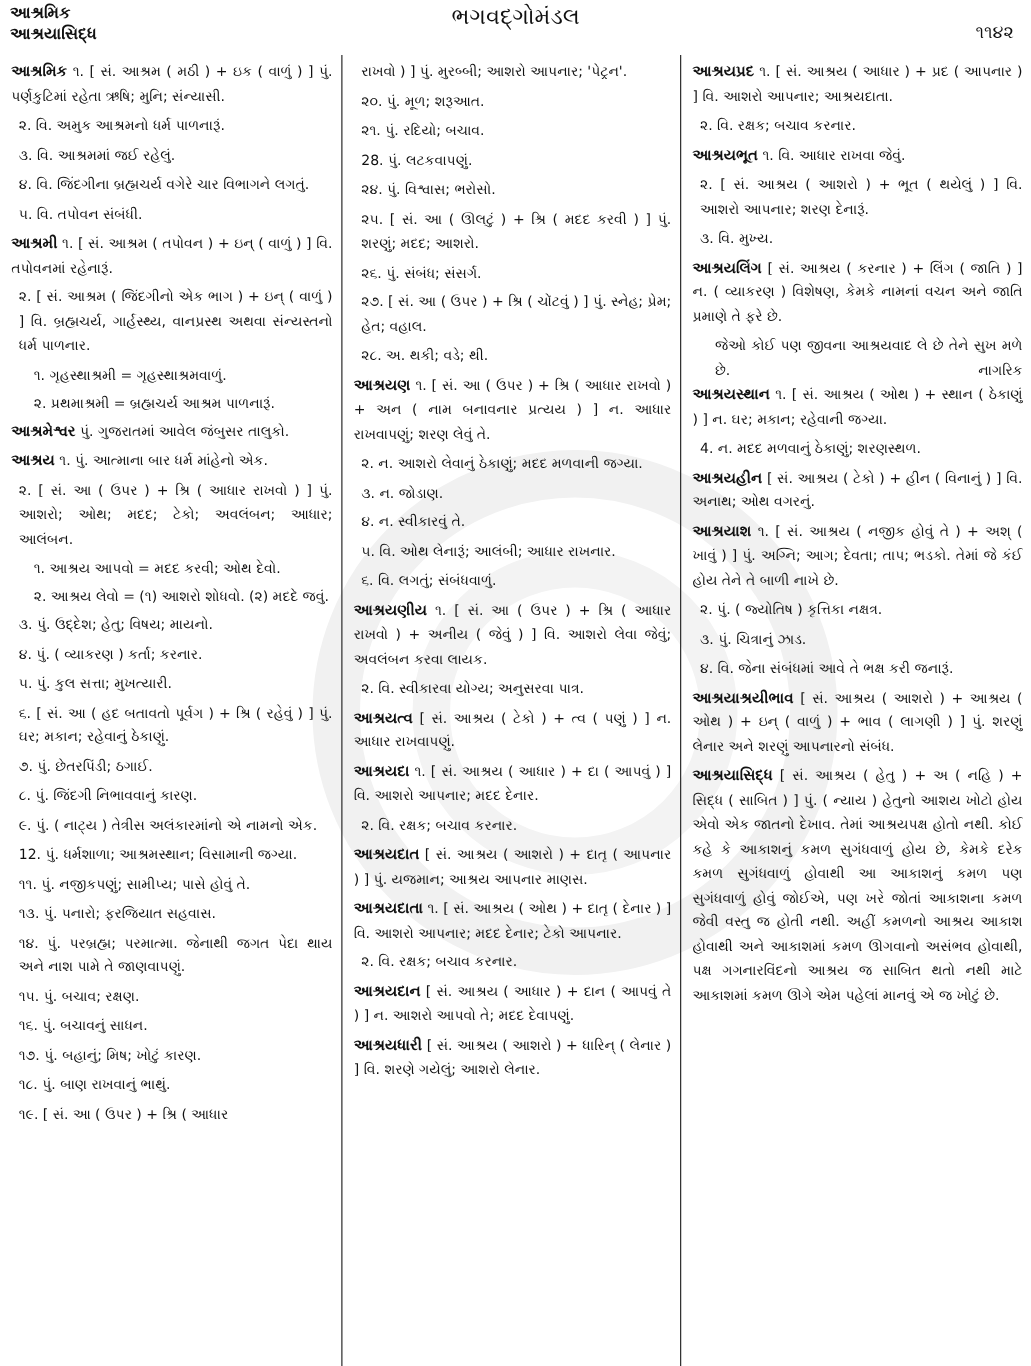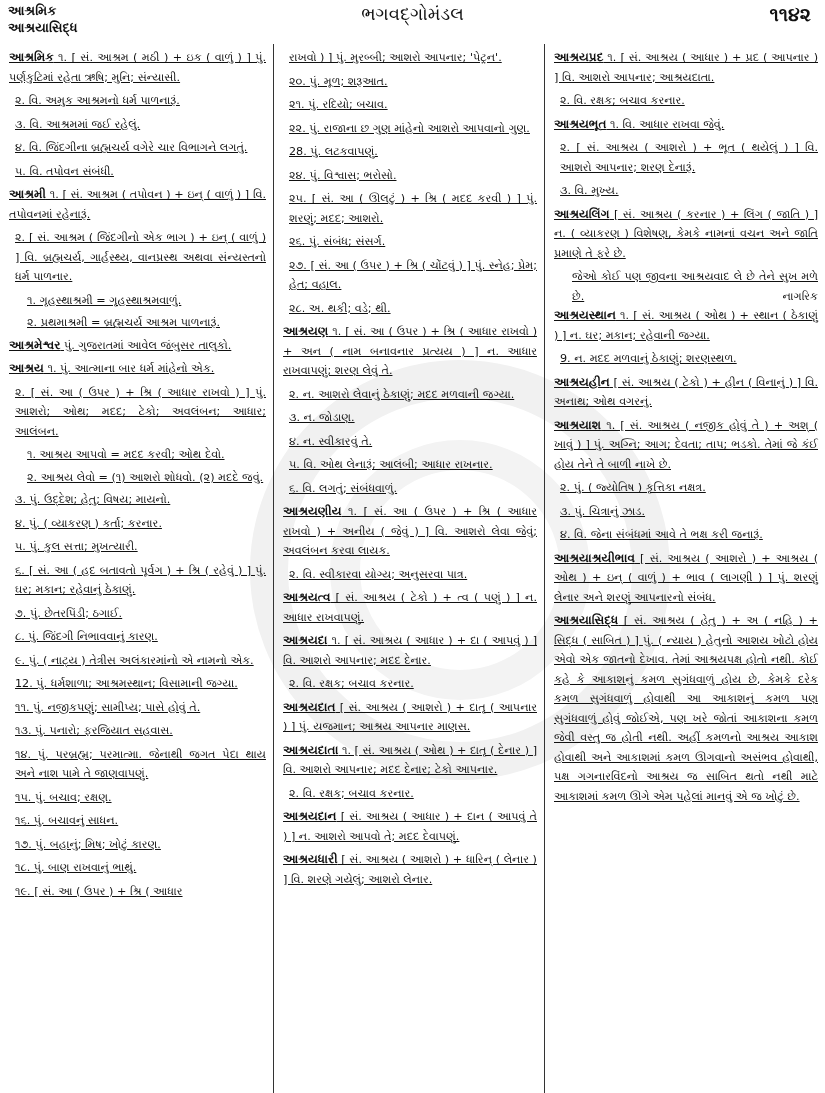--- a/index.html
+++ b/index.html
@@ -6,22 +6,22 @@
   body { width:825px; height:1093px; overflow:hidden; position:relative;
          font-family:"DejaVu Sans", sans-serif; color:#111; }
   .watermark { position:absolute; left:250px; top:360px; width:420px; height:420px;
                border-radius:50%; border:38px solid #f1f1f1; box-sizing:border-box; z-index:0; }
   .watermark2 { position:absolute; left:330px; top:440px; width:260px; height:260px;
                border-radius:50%; border:30px solid #f3f3f3; box-sizing:border-box; z-index:0; }
   .header { position:absolute; left:0; top:0; width:825px; height:44px; z-index:1; }
   .guide-top { position:absolute; left:8px; top:3px; font-size:13px; font-weight:bold; }
   .guide-bottom { position:absolute; left:8px; top:20px; font-size:13px; font-weight:bold; }
   .running-title { position:absolute; left:0; right:0; top:3px; text-align:center; font-size:18px; }
-  .page-num { position:absolute; right:14px; top:3px; font-size:19px; font-weight:bold; }
-  .columns { position:absolute; left:0; top:44px; width:825px; height:1049px; display:flex; z-index:1;text-decoration:underline; }
+  .page-num { position:absolute; right:14px; top:18px; font-size:14px; font-weight:normal; }
+  .columns { position:absolute; left:0; top:44px; width:825px; height:1049px; display:flex; z-index:1; }
   .col { box-sizing:border-box; padding:4px 7px 0 9px; font-size:11.2px; line-height:19.5px;
          overflow:hidden; }
   .col1 { width:274px; border-right:1.5px solid #333; }
   .col2 { width:271px; border-right:1.5px solid #333; }
   .col3 { width:280px; }
   .entry { margin:0 0 4px 0; text-align:justify; }
   .hw { font-weight:bold; font-size:12px; }
   .sense { margin:0 0 4px 0; padding-left:6px; text-align:justify; }
   .phrase { margin:0 0 3px 0; padding-left:18px; text-align:justify; }
   .quote { padding-left:18px; text-align:justify; }
@@ -70,21 +70,20 @@
       <div class="sense">૧૫. પું. બચાવ; રક્ષણ.</div>
       <div class="sense">૧૬. પું. બચાવનું સાધન.</div>
       <div class="sense">૧૭. પું. બહાનું; મિષ; ખોટું કારણ.</div>
       <div class="sense">૧૮. પું. બાણ રાખવાનું ભાથું.</div>
       <div class="sense">૧૯. [ સં. આ ( ઉપર ) + શ્રિ ( આધાર</div>
     </div>
   <div class="col col2" id="col1">
       <div class="sense">રાખવો ) ] પું. મુરબ્બી; આશરો આપનાર; 'પેટ્રન'.</div>
       <div class="sense">૨૦. પું. મૂળ; શરૂઆત.</div>
       <div class="sense">૨૧. પું. રદિયો; બચાવ.</div>
-      <div class="sense">૨૨. પું. રાજાના છ ગુણ માંહેનો આશરો આપવાનો ગુણ.</div>
       <div class="sense">28. પું. લટકવાપણું.</div>
       <div class="sense">૨૪. પું. વિશ્વાસ; ભરોસો.</div>
       <div class="sense">૨૫. [ સં. આ ( ઊલટું ) + શ્રિ ( મદદ કરવી ) ] પું. શરણું; મદદ; આશરો.</div>
       <div class="sense">૨૬. પું. સંબંધ; સંસર્ગ.</div>
       <div class="sense">૨૭. [ સં. આ ( ઉપર ) + શ્રિ ( ચોંટવું ) ] પું. સ્નેહ; પ્રેમ; હેત; વહાલ.</div>
       <div class="sense">૨૮. અ. થકી; વડે; થી.</div>
       <div class="entry"><span class="hw">આશ્રયણ</span><span> ૧. [ સં. આ ( ઉપર ) + શ્રિ ( આધાર રાખવો ) + અન ( નામ બનાવનાર પ્રત્યય ) ] ન. આધાર રાખવાપણું; શરણ લેવું તે.</span></div>
       <div class="sense">૨. ન. આશરો લેવાનું ઠેકાણું; મદદ મળવાની જગ્યા.</div>
       <div class="sense">૩. ન. જોડાણ.</div>
       <div class="sense">૪. ન. સ્વીકારવું તે.</div>
@@ -103,21 +102,21 @@
     </div>
   <div class="col col3" id="col2">
       <div class="entry"><span class="hw">આશ્રયપ્રદ</span><span> ૧. [ સં. આશ્રય ( આધાર ) + પ્રદ ( આપનાર ) ] વિ. આશરો આપનાર; આશ્રયદાતા.</span></div>
       <div class="sense">૨. વિ. રક્ષક; બચાવ કરનાર.</div>
       <div class="entry"><span class="hw">આશ્રયભૂત</span><span> ૧. વિ. આધાર રાખવા જેવું.</span></div>
       <div class="sense">૨. [ સં. આશ્રય ( આશરો ) + ભૂત ( થયેલું ) ] વિ. આશરો આપનાર; શરણ દેનારૂં.</div>
       <div class="sense">૩. વિ. મુખ્ય.</div>
       <div class="entry"><span class="hw">આશ્રયલિંગ</span><span> [ સં. આશ્રય ( કરનાર ) + લિંગ ( જાતિ ) ] ન. ( વ્યાકરણ ) વિશેષણ, કેમકે નામનાં વચન અને જાતિ પ્રમાણે તે ફરે છે.</span></div>
       <div class="quote"><span>જેઓ કોઈ પણ જીવના આશ્રયવાદ લે છે તેને સુખ મળે છે.</span><span class="src">નાગરિક</span></div>
       <div class="entry"><span class="hw">આશ્રયસ્થાન</span><span> ૧. [ સં. આશ્રય ( ઓથ ) + સ્થાન ( ઠેકાણું ) ] ન. ઘર; મકાન; રહેવાની જગ્યા.</span></div>
-      <div class="sense">9. ન. મદદ મળવાનું ઠેકાણું; શરણસ્થળ.</div>
+      <div class="sense">4. ન. મદદ મળવાનું ઠેકાણું; શરણસ્થળ.</div>
       <div class="entry"><span class="hw">આશ્રયહીન</span><span> [ સં. આશ્રય ( ટેકો ) + હીન ( વિનાનું ) ] વિ. અનાથ; ઓથ વગરનું.</span></div>
       <div class="entry"><span class="hw">આશ્રયાશ</span><span> ૧. [ સં. આશ્રય ( નજીક હોવું તે ) + અશ્ ( ખાવું ) ] પું. અગ્નિ; આગ; દેવતા; તાપ; ભડકો. તેમાં જે કંઈ હોય તેને તે બાળી નાખે છે.</span></div>
       <div class="sense">૨. પું. ( જ્યોતિષ ) કૃત્તિકા નક્ષત્ર.</div>
       <div class="sense">૩. પું. ચિત્રાનું ઝાડ.</div>
       <div class="sense">૪. વિ. જેના સંબંધમાં આવે તે ભક્ષ કરી જનારૂં.</div>
       <div class="entry"><span class="hw">આશ્રયાશ્રયીભાવ</span><span> [ સં. આશ્રય ( આશરો ) + આશ્રય ( ઓથ ) + ઇન્ ( વાળું ) + ભાવ ( લાગણી ) ] પું. શરણું લેનાર અને શરણું આપનારનો સંબંધ.</span></div>
       <div class="entry"><span class="hw">આશ્રયાસિદ્ધ</span><span> [ સં. આશ્રય ( હેતુ ) + અ ( નહિ ) + સિદ્ધ ( સાબિત ) ] પું. ( ન્યાય ) હેતુનો આશય ખોટો હોય એવો એક જાતનો દેખાવ. તેમાં આશ્રયપક્ષ હોતો નથી. કોઈ કહે કે આકાશનું કમળ સુગંધવાળું હોય છે, કેમકે દરેક કમળ સુગંધવાળું હોવાથી આ આકાશનું કમળ પણ સુગંધવાળું હોવું જોઈએ, પણ ખરે જોતાં આકાશના કમળ જેવી વસ્તુ જ હોતી નથી. અહીં કમળનો આશ્રય આકાશ હોવાથી અને આકાશમાં કમળ ઊગવાનો અસંભવ હોવાથી, પક્ષ ગગનારવિંદનો આશ્રય જ સાબિત થતો નથી માટે આકાશમાં કમળ ઊગે એમ પહેલાં માનવું એ જ ખોટું છે.</span></div>
     </div>
 </div>
 

